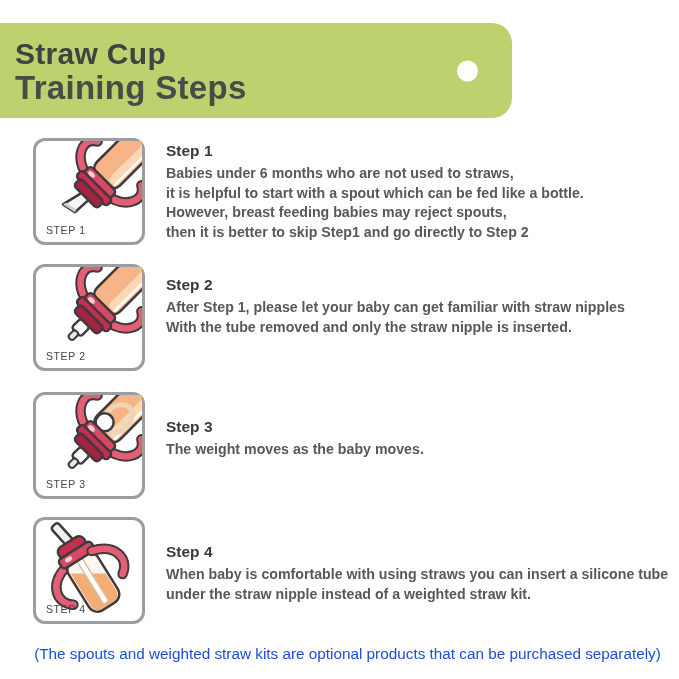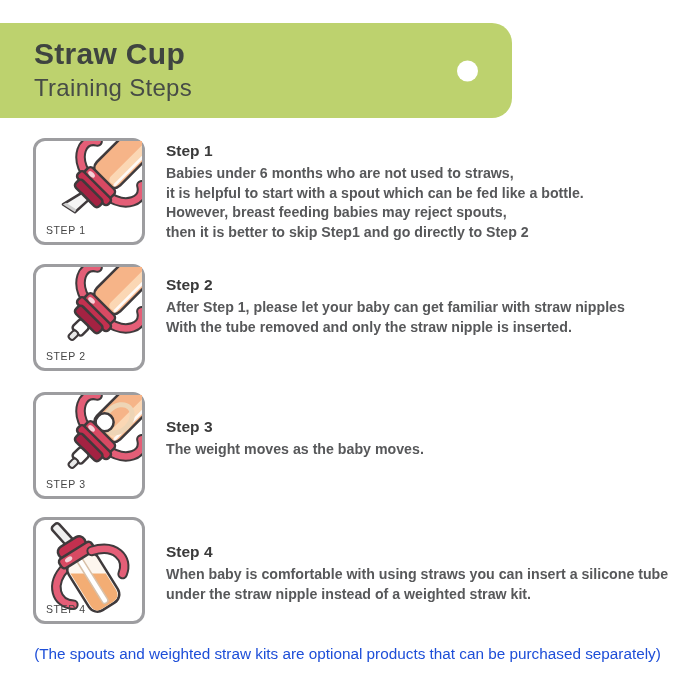--- a/index.html
+++ b/index.html
@@ -4,25 +4,25 @@
 <style>
   html,body{margin:0;padding:0;background:#ffffff;}
   .page{
     position:relative;width:679px;height:679px;background:#ffffff;overflow:hidden;
     font-family:"Liberation Sans", sans-serif;
   }
   
   .header{
     position:absolute;left:0;top:23px;width:512px;height:95px;
     background:#bdd26e;border-radius:0 20px 20px 0;
-    box-sizing:border-box;padding-left:34px;
+    box-sizing:border-box;padding-left:15px;
     display:flex;flex-direction:column;justify-content:center;
   }
   .title-1{font-size:30px;font-weight:700;color:#3f4440;line-height:34px;letter-spacing:.3px;}
-  .title-2{font-size:24px;font-weight:400;color:#474c46;line-height:33px;letter-spacing:.3px;}
+  .title-2{font-size:33px;font-weight:700;color:#474c46;line-height:33px;letter-spacing:.3px;}
   .hole{
     position:absolute;right:34px;top:50%;transform:translateY(-50%);
     width:21px;height:21px;border-radius:50%;background:#ffffff;
   }
   
   .step-box{
     position:absolute;left:33px;width:112px;height:107px;box-sizing:border-box;
     border:3px solid #9d9da0;border-radius:12px;background:#ffffff;
   }
   .step-box svg{position:absolute;left:0;top:0;}

